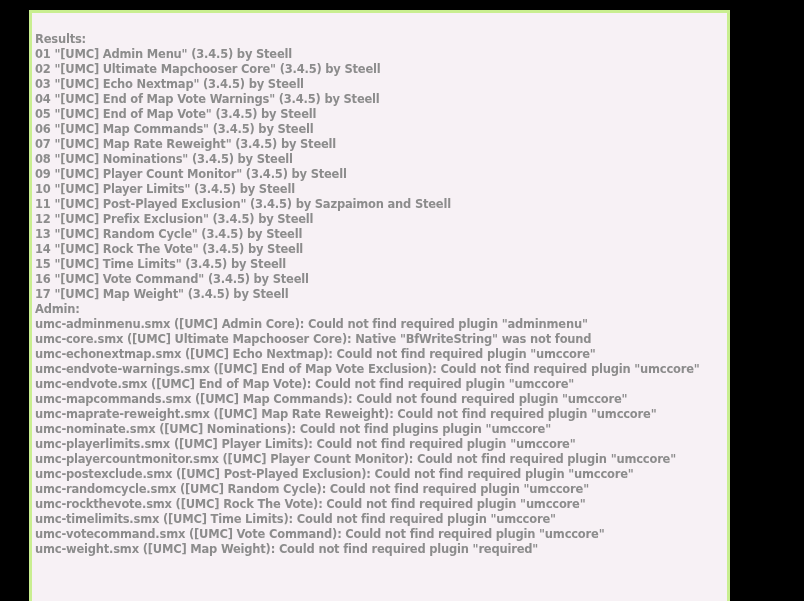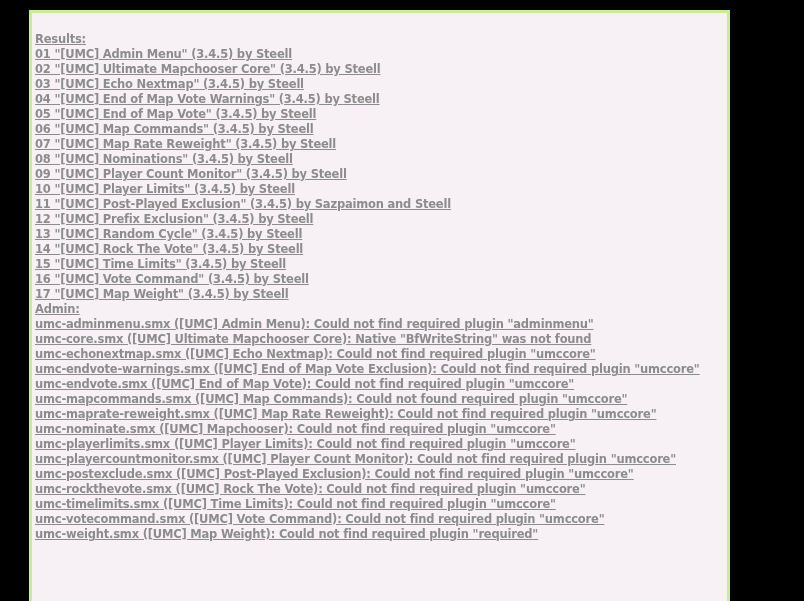--- a/index.html
+++ b/index.html
@@ -24,21 +24,20 @@
     font-size: 11.5px;
     font-weight: bold;
     color: #8c8c8c;
     line-height: 15px;
     white-space: nowrap;
     overflow: hidden;
     letter-spacing: -0.2px;
   }
   .line {
     height: 15px;
-    text-decoration: underline;
   }
 </style>
 </head>
 <body>
 
 <div class="console-panel">
   <div class="line">Results:</div>
 
   <div>
     <div class="line">01 "[UMC] Admin Menu" (3.4.5) by Steell</div>
@@ -56,29 +55,30 @@
     <div class="line">13 "[UMC] Random Cycle" (3.4.5) by Steell</div>
     <div class="line">14 "[UMC] Rock The Vote" (3.4.5) by Steell</div>
     <div class="line">15 "[UMC] Time Limits" (3.4.5) by Steell</div>
     <div class="line">16 "[UMC] Vote Command" (3.4.5) by Steell</div>
     <div class="line">17 "[UMC] Map Weight" (3.4.5) by Steell</div>
   </div>
 
   <div class="line">Admin:</div>
 
   <div>
-    <div class="line">umc-adminmenu.smx ([UMC] Admin Menu): Could not find required plugin "adminmenu"</div>
+    <div class="line">umc-adminmenu.smx ([UMC] Admin Core): Could not find required plugin "adminmenu"</div>
     <div class="line">umc-core.smx ([UMC] Ultimate Mapchooser Core): Native "BfWriteString" was not found</div>
     <div class="line">umc-echonextmap.smx ([UMC] Echo Nextmap): Could not find required plugin "umccore"</div>
     <div class="line">umc-endvote-warnings.smx ([UMC] End of Map Vote Exclusion): Could not find required plugin "umccore"</div>
     <div class="line">umc-endvote.smx ([UMC] End of Map Vote): Could not find required plugin "umccore"</div>
     <div class="line">umc-mapcommands.smx ([UMC] Map Commands): Could not found required plugin "umccore"</div>
     <div class="line">umc-maprate-reweight.smx ([UMC] Map Rate Reweight): Could not find required plugin "umccore"</div>
-    <div class="line">umc-nominate.smx ([UMC] Mapchooser): Could not find required plugin "umccore"</div>
+    <div class="line">umc-nominate.smx ([UMC] Nominations): Could not find plugins plugin "umccore"</div>
     <div class="line">umc-playerlimits.smx ([UMC] Player Limits): Could not find required plugin "umccore"</div>
     <div class="line">umc-playercountmonitor.smx ([UMC] Player Count Monitor): Could not find required plugin "umccore"</div>
     <div class="line">umc-postexclude.smx ([UMC] Post-Played Exclusion): Could not find required plugin "umccore"</div>
+    <div class="line">umc-randomcycle.smx ([UMC] Random Cycle): Could not find required plugin "umccore"</div>
     <div class="line">umc-rockthevote.smx ([UMC] Rock The Vote): Could not find required plugin "umccore"</div>
     <div class="line">umc-timelimits.smx ([UMC] Time Limits): Could not find required plugin "umccore"</div>
     <div class="line">umc-votecommand.smx ([UMC] Vote Command): Could not find required plugin "umccore"</div>
     <div class="line">umc-weight.smx ([UMC] Map Weight): Could not find required plugin "required"</div>
   </div>
 </div>
 
 </body></html>

